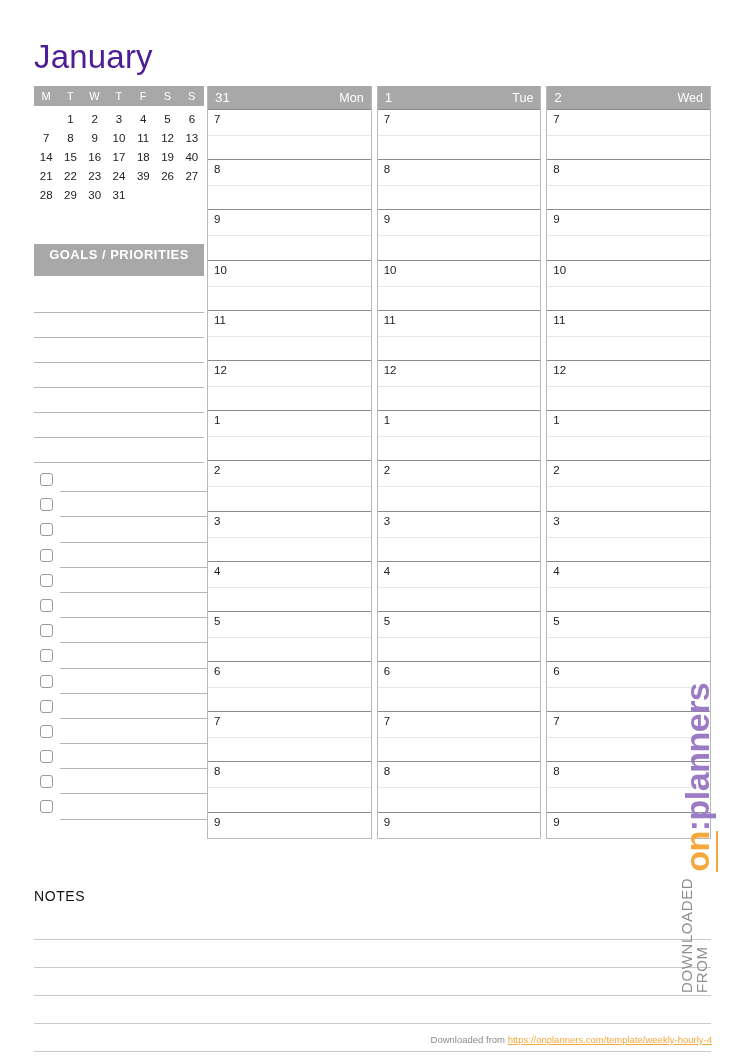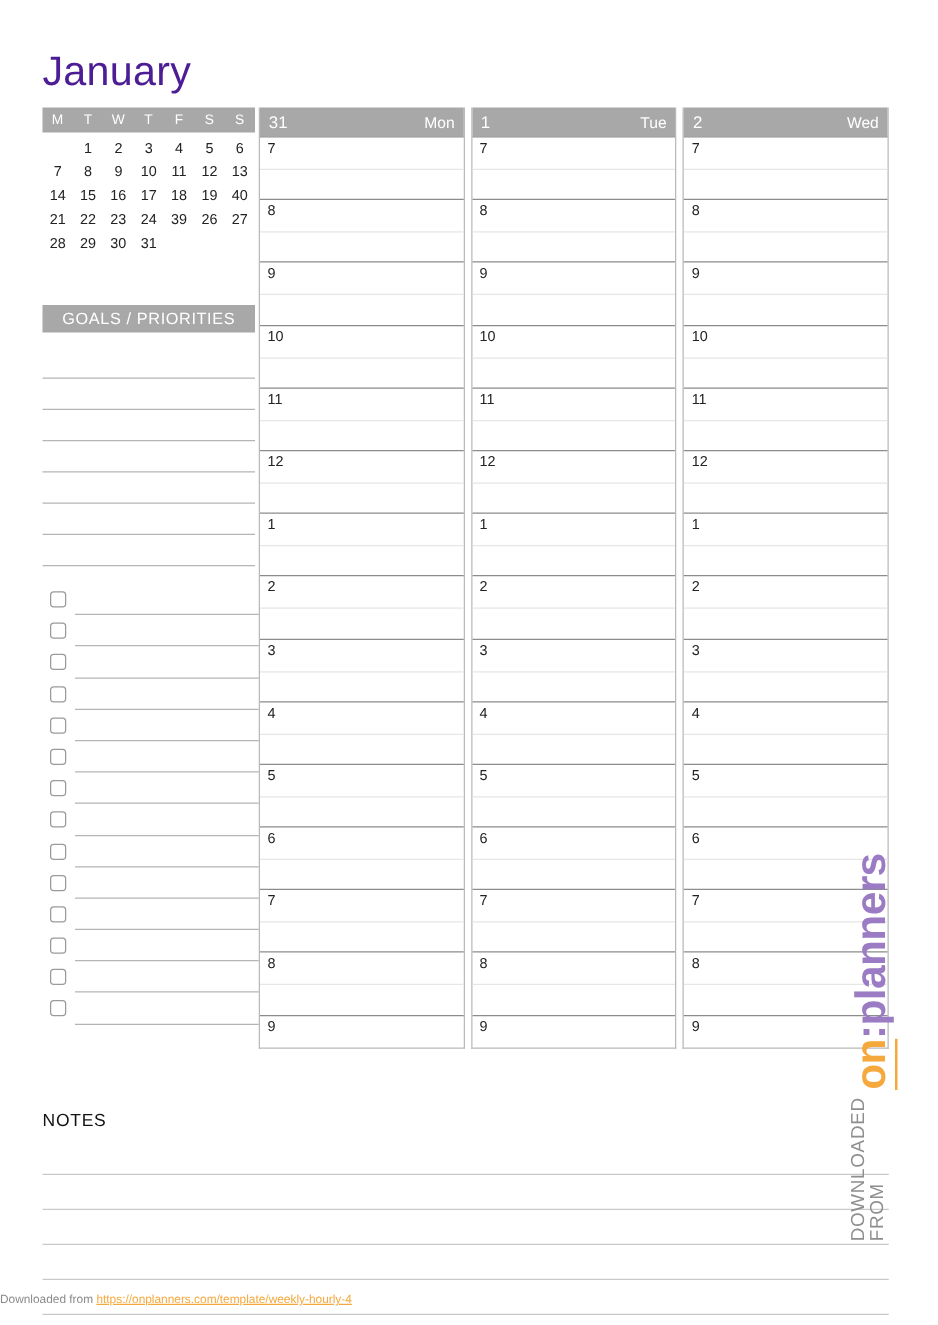--- a/index.html
+++ b/index.html
@@ -66,26 +66,27 @@
     color: #222222;
     line-height: 19px;
     height: 19px;
   }
   .mini-cal-grid span.blank { color: transparent; }
 
   
   .section-bar {
     background: #a8a8a8;
     color: #ffffff;
-    height: 22px;
+    height: 32px;
     line-height: 22px;
     text-align: center;
     font-size: 13px;
     letter-spacing: 0.5px;
     width: 170px;
+    font-weight: bold;
   }
 
   .goals-wrap { position: absolute; left: 34px; top: 244px; width: 170px; }
   .goals-lines { margin-top: 12px; }
   .goal-line {
     height: 25px;
     border-bottom: 1.4px solid #b5b5b5;
   }
 
   .todo-wrap { position: absolute; left: 34px; top: 466px; width: 170px; }
@@ -213,21 +214,21 @@
   }
   .wm-dots { color: #9b7cc4; font-weight: 700; }
   .wm-planners { color: #9b7cc4; font-weight: 700; }
 
   
   .footer {
     position: absolute;
     left: 0;
     top: 1034px;
     width: 712px;
-    text-align: left;
+    text-align: right;
     font-size: 9.5px;
     color: #8a8a8a;
   }
   .footer a {
     color: #f5a83c;
     text-decoration: underline;
   }
 </style>
 </head>
 <body>

